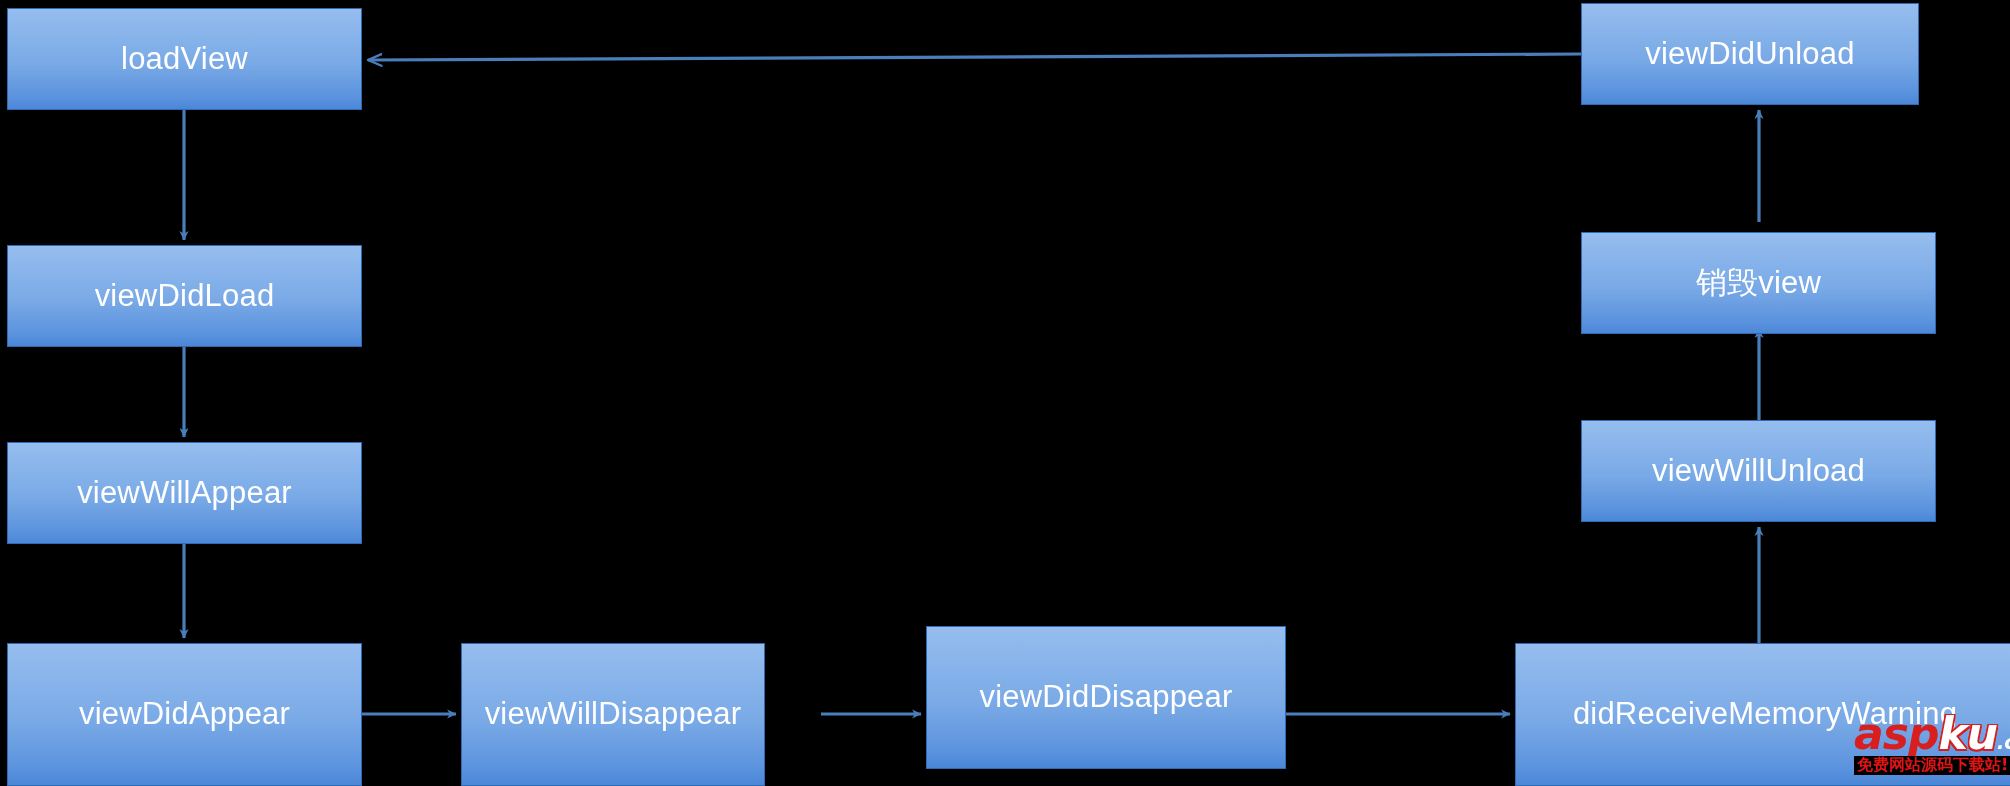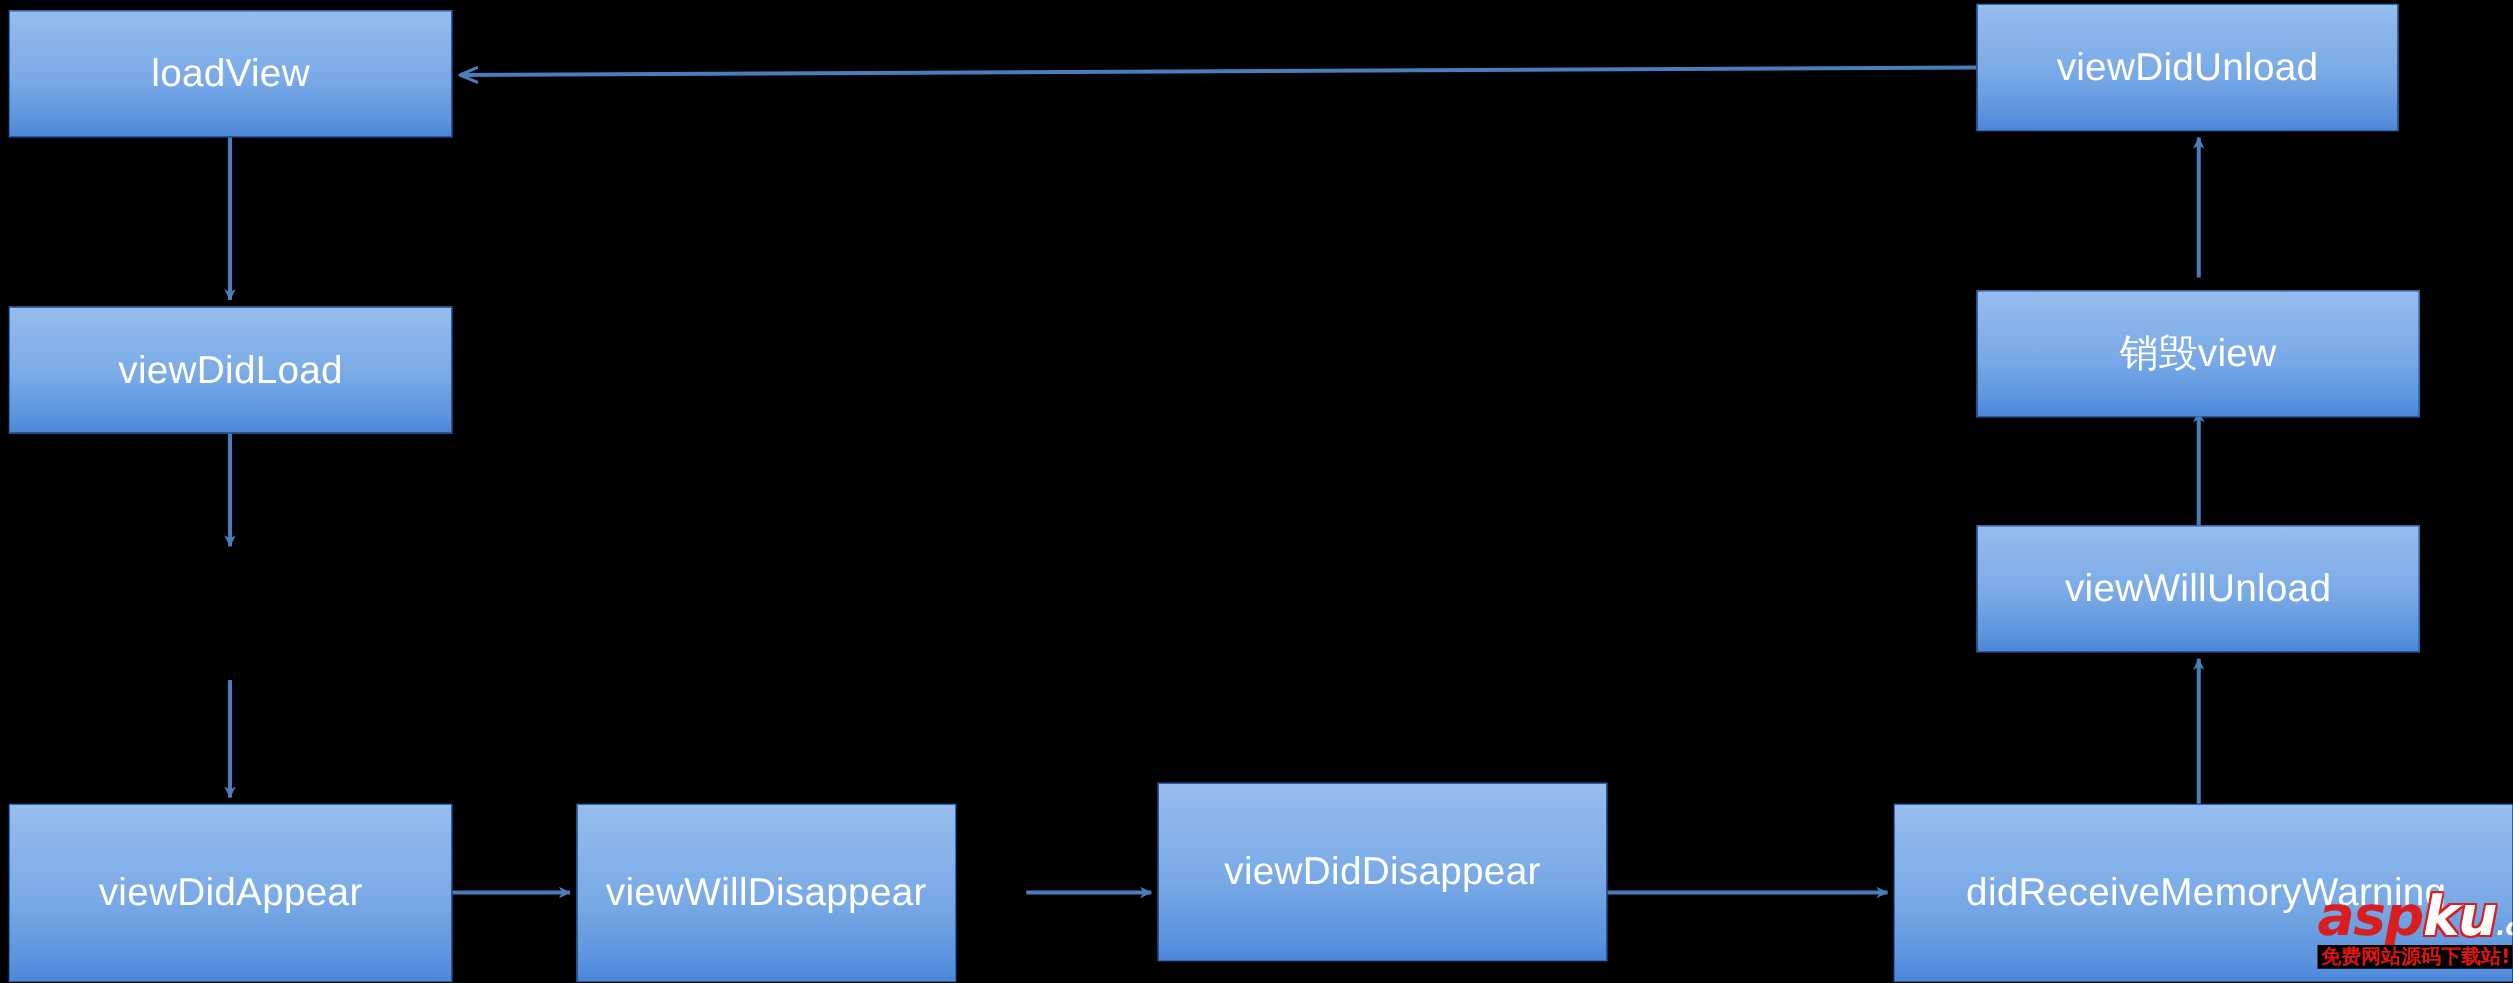--- a/index.html
+++ b/index.html
@@ -128,20 +128,23 @@
   </svg>
 
   <div class="node" style="left:7px;   top:8px;   width:355px; height:102px;">
     <span class="node-label">loadView</span>
   </div>
 
   <div class="node" style="left:7px;   top:245px; width:355px; height:102px;align-items:center;">
     <span class="node-label">viewDidLoad</span>
   </div>
 
+  <div class="node" style="left:7px;   top:442px; width:355px; height:102px;">
+    <span class="node-label">viewWillAppear</span>
+  </div>
 
   <div class="node" style="left:7px;   top:643px; width:355px; height:143px;">
     <span class="node-label">viewDidAppear</span>
   </div>
 
   <div class="node" style="left:461px; top:643px; width:304px; height:143px;">
     <span class="node-label">viewWillDisappear</span>
   </div>
 
   <div class="node" style="left:926px; top:626px; width:360px; height:143px;">

